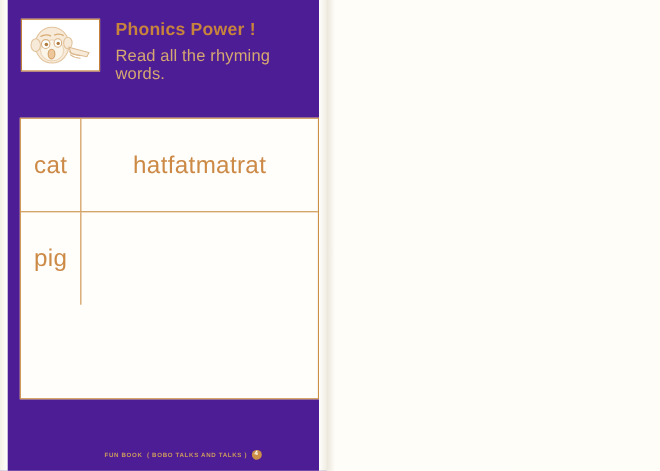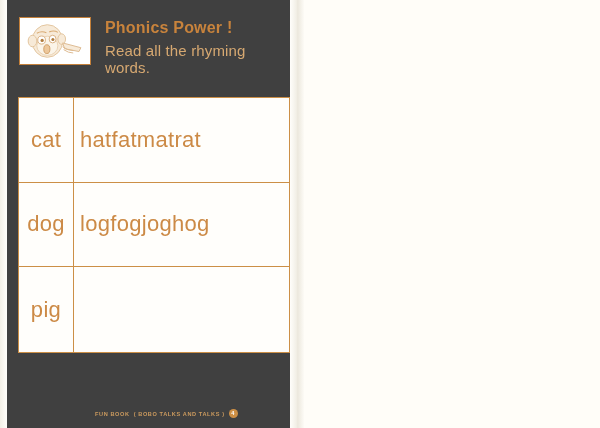--- a/index.html
+++ b/index.html
@@ -7,21 +7,21 @@
   body{
     width:600px;height:428px;
     background:#ffffff;
     font-family:"Liberation Sans", sans-serif;
     overflow:hidden;
     position:relative;
   }
   .spread{position:absolute;inset:0;display:flex;}
 
   
-  .page{position:relative;height:428px;background:#404040;}
+  .page{position:relative;height:428px;background:#4c1d95;}
   .page-left{width:297px;}
   .page-right{width:303px;background:#fffdf8;}
   .edge-strip{
     position:absolute;top:0;left:0;width:7px;height:428px;
     background:linear-gradient(90deg,#f3f0e7 0%,#fbf9f3 60%,#fffefb 100%);
   }
   .gutter{
     position:absolute;top:0;left:290px;width:14px;height:428px;
     background:linear-gradient(90deg,#fffefb 0%,#f2efe6 45%,#ece8dd 55%,#fdfbf6 100%);
     z-index:4;pointer-events:none;
@@ -38,34 +38,34 @@
   .h-title{
     font-size:16px;color:#c8833c;font-weight:600;letter-spacing:.2px;
     line-height:1.1;margin:0;
   }
   .h-sub{
     font-size:15px;color:#d6a871;margin:5px 0 0 0;letter-spacing:.15px;
   }
 
   
   .grid{
-    position:absolute;left:18px;top:97px;width:272px;height:256px;
+    position:absolute;left:18px;top:107px;width:272px;height:256px;
     border:1.5px solid #cc8f46;box-sizing:border-box;background:#fffefb;
   }
   .grow{
     height:33.3333%;display:flex;align-items:center;
     border-bottom:1.3px solid #cc8f46;box-sizing:border-box;
   }
   .grow:last-child{border-bottom:none;}
   .gcell-first{
     width:54px;flex:0 0 54px;text-align:center;
     border-right:1.3px solid #cc8f46;height:100%;
     display:flex;align-items:center;justify-content:center;
   }
-  .gcell-rest{flex:1;display:flex;align-items:center;justify-content:flex-start;padding:0 6px;}
+  .gcell-rest{flex:1;display:flex;align-items:center;justify-content:center;padding:0 6px;}
   .word{
     font-size:22px;color:#cc8a46;letter-spacing:.3px;font-weight:500;
     line-height:1;white-space:nowrap;
   }
 
   
   .footer{
     position:absolute;bottom:10px;font-size:5.6px;color:#cb9a5e;
     letter-spacing:.6px;display:flex;align-items:center;gap:4px;
     font-weight:700;white-space:nowrap;
@@ -117,31 +117,20 @@
           <span class="word">cat</span>
         </div>
         <div class="gcell-rest">
           <span class="word">hat</span>
           <span class="word">fat</span>
           <span class="word">mat</span>
           <span class="word">rat</span>
         </div>
       </div>
 
-      <div class="grow">
-        <div class="gcell-first">
-          <span class="word">dog</span>
-        </div>
-        <div class="gcell-rest">
-          <span class="word">log</span>
-          <span class="word">fog</span>
-          <span class="word">jog</span>
-          <span class="word">hog</span>
-        </div>
-      </div>
 
       <div class="grow">
         <div class="gcell-first">
           <span class="word">pig</span>
         </div>
       </div>
 
     </div>
 
     <div class="footer footer-left">

